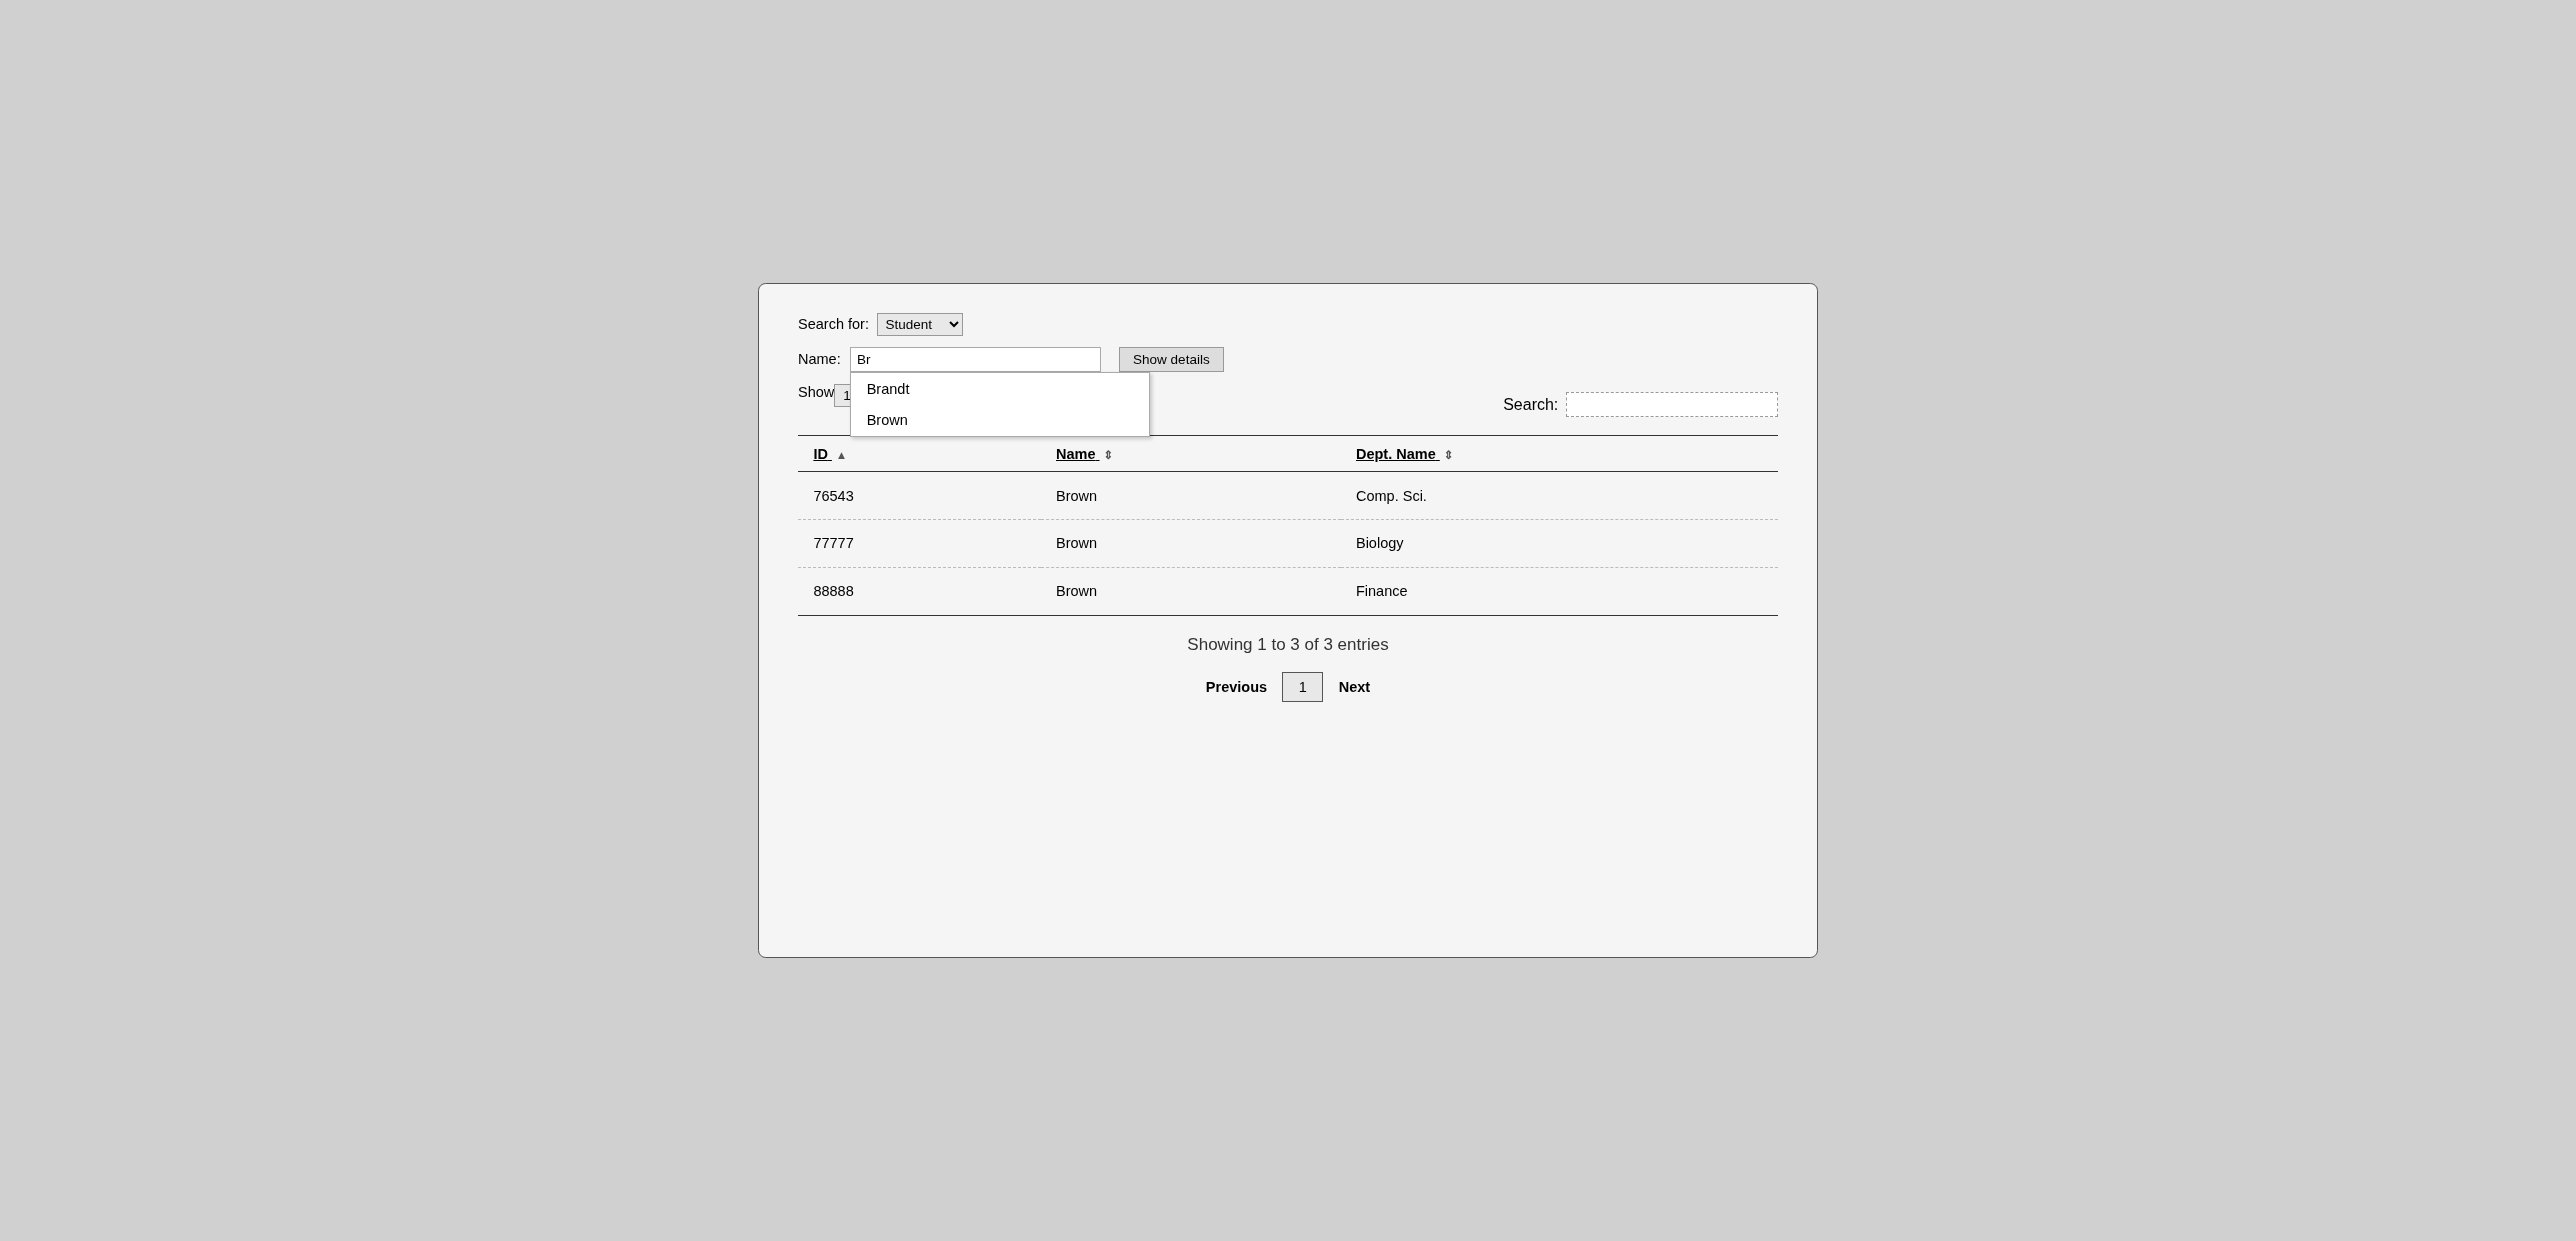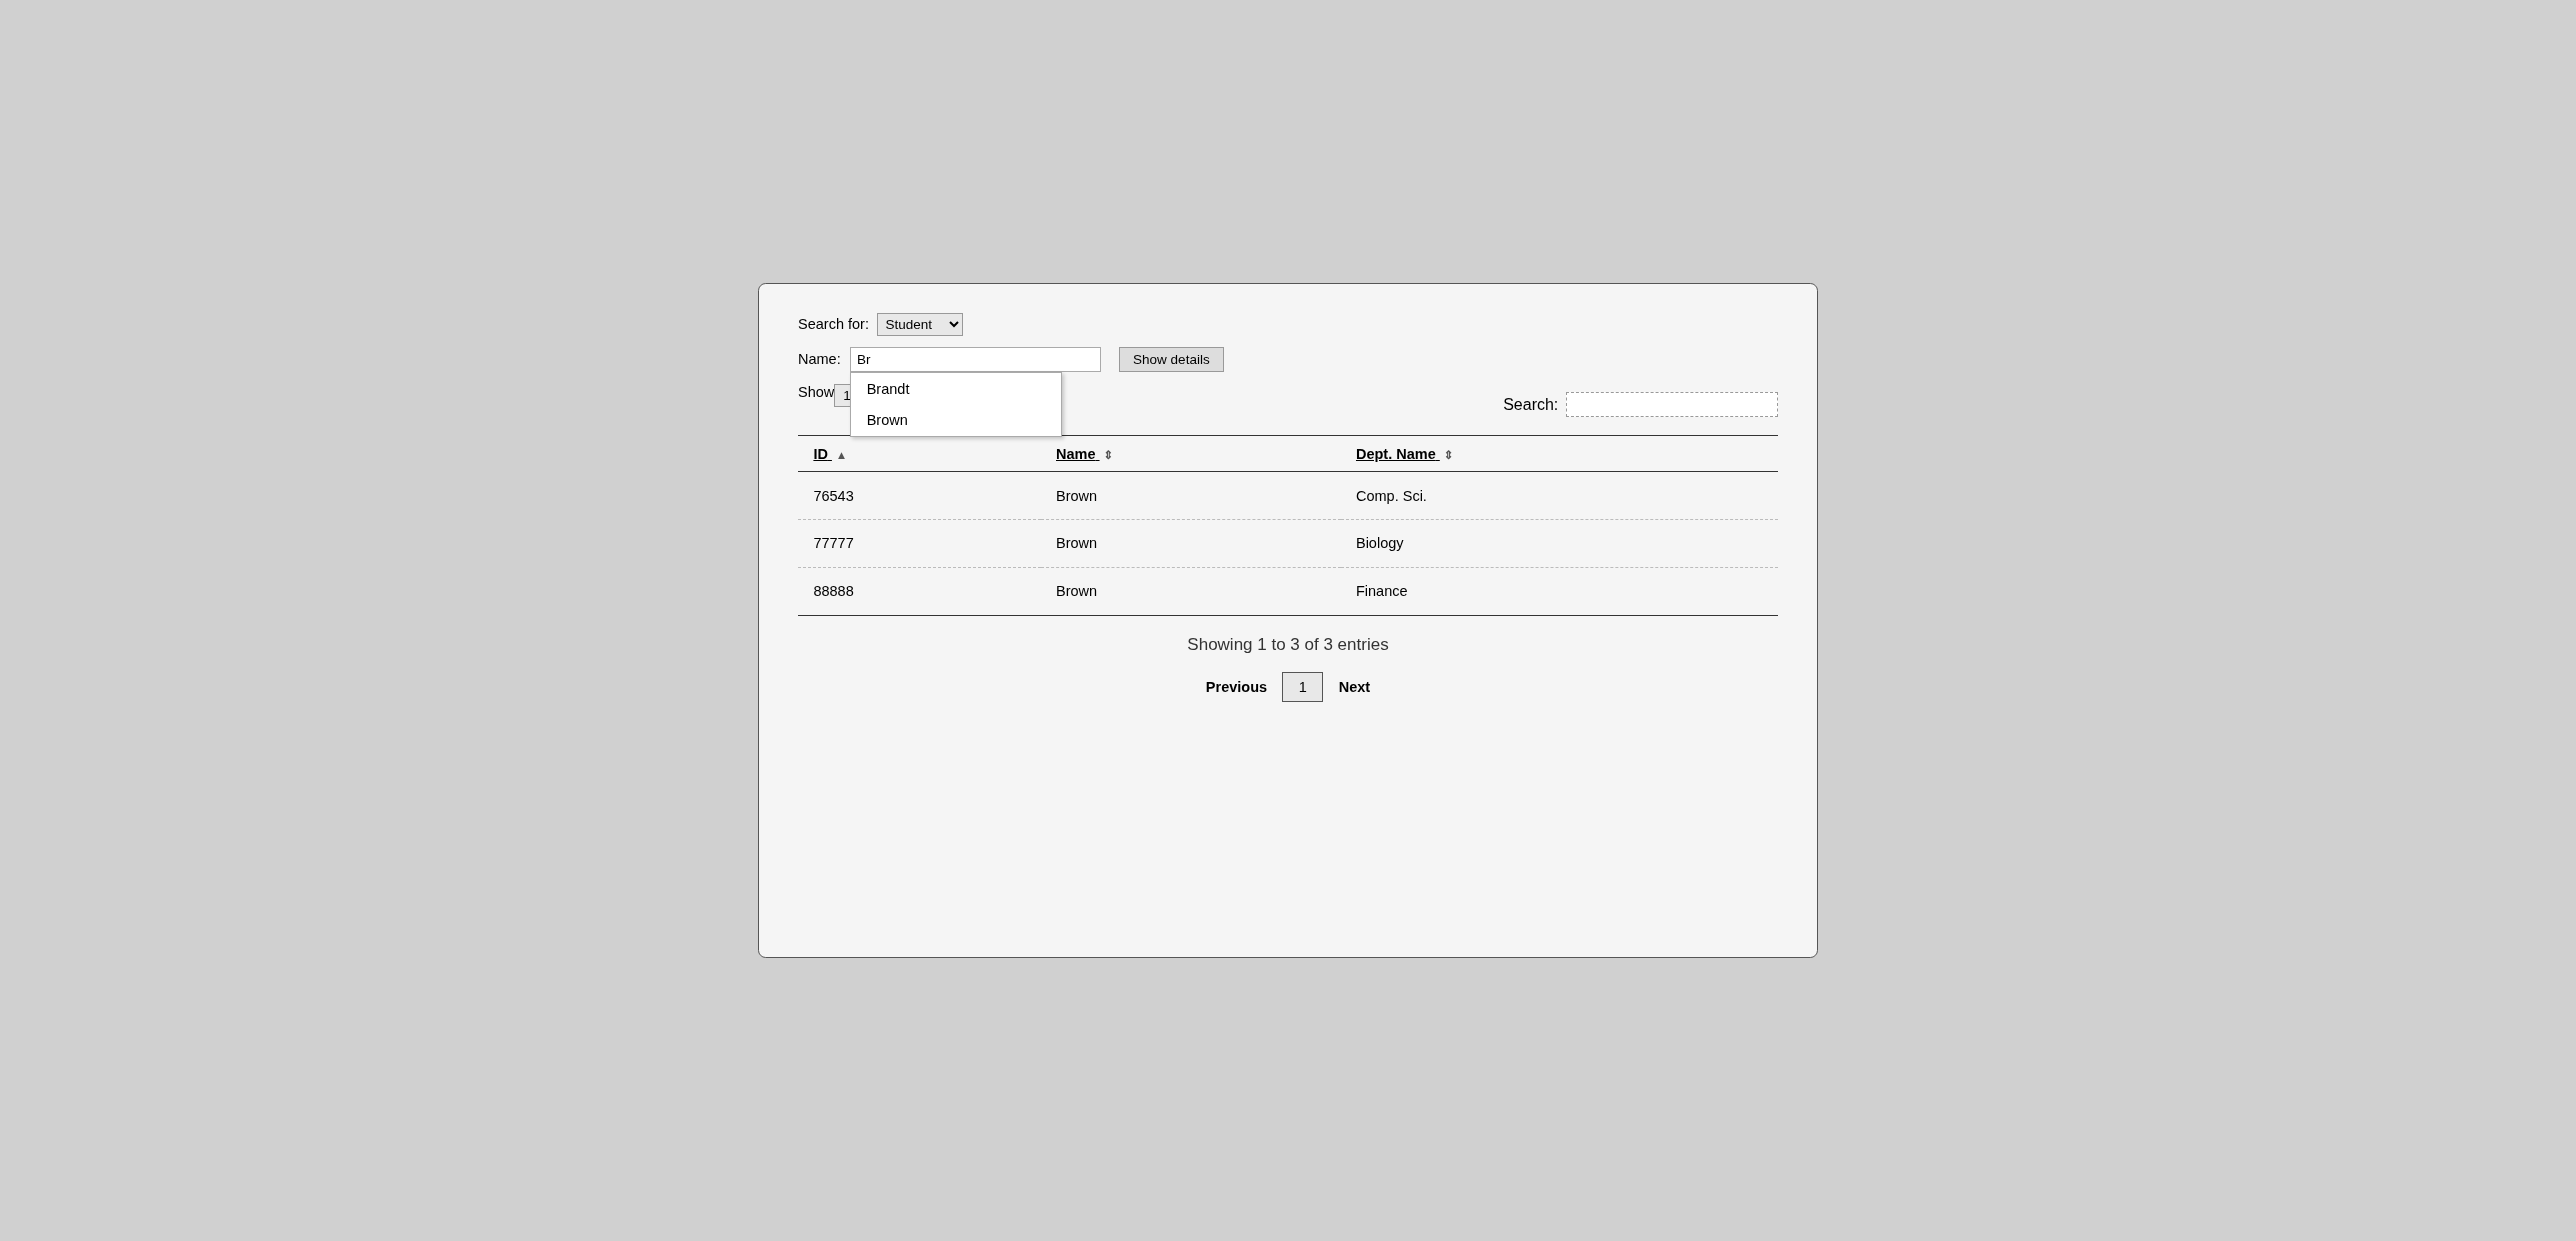--- a/index.html
+++ b/index.html
@@ -71,21 +71,21 @@
       padding: 3.9px 5.8px;
       font-size: 13.5px;
       width: 251px;
       background: white;
     }
 
     .autocomplete-dropdown {
       position: absolute;
       top: 100%;
       left: 0;
-      width: 212px;
+      width: 300px;
       background: white;
       border: 1px solid #aaa;
       z-index: 100;
       box-shadow: 1.9px 1.9px 3.9px rgba(0,0,0,0.2);
     }
 
     .autocomplete-item {
       padding: 7.7px 15.4px;
       font-size: 14.5px;
       cursor: pointer;

